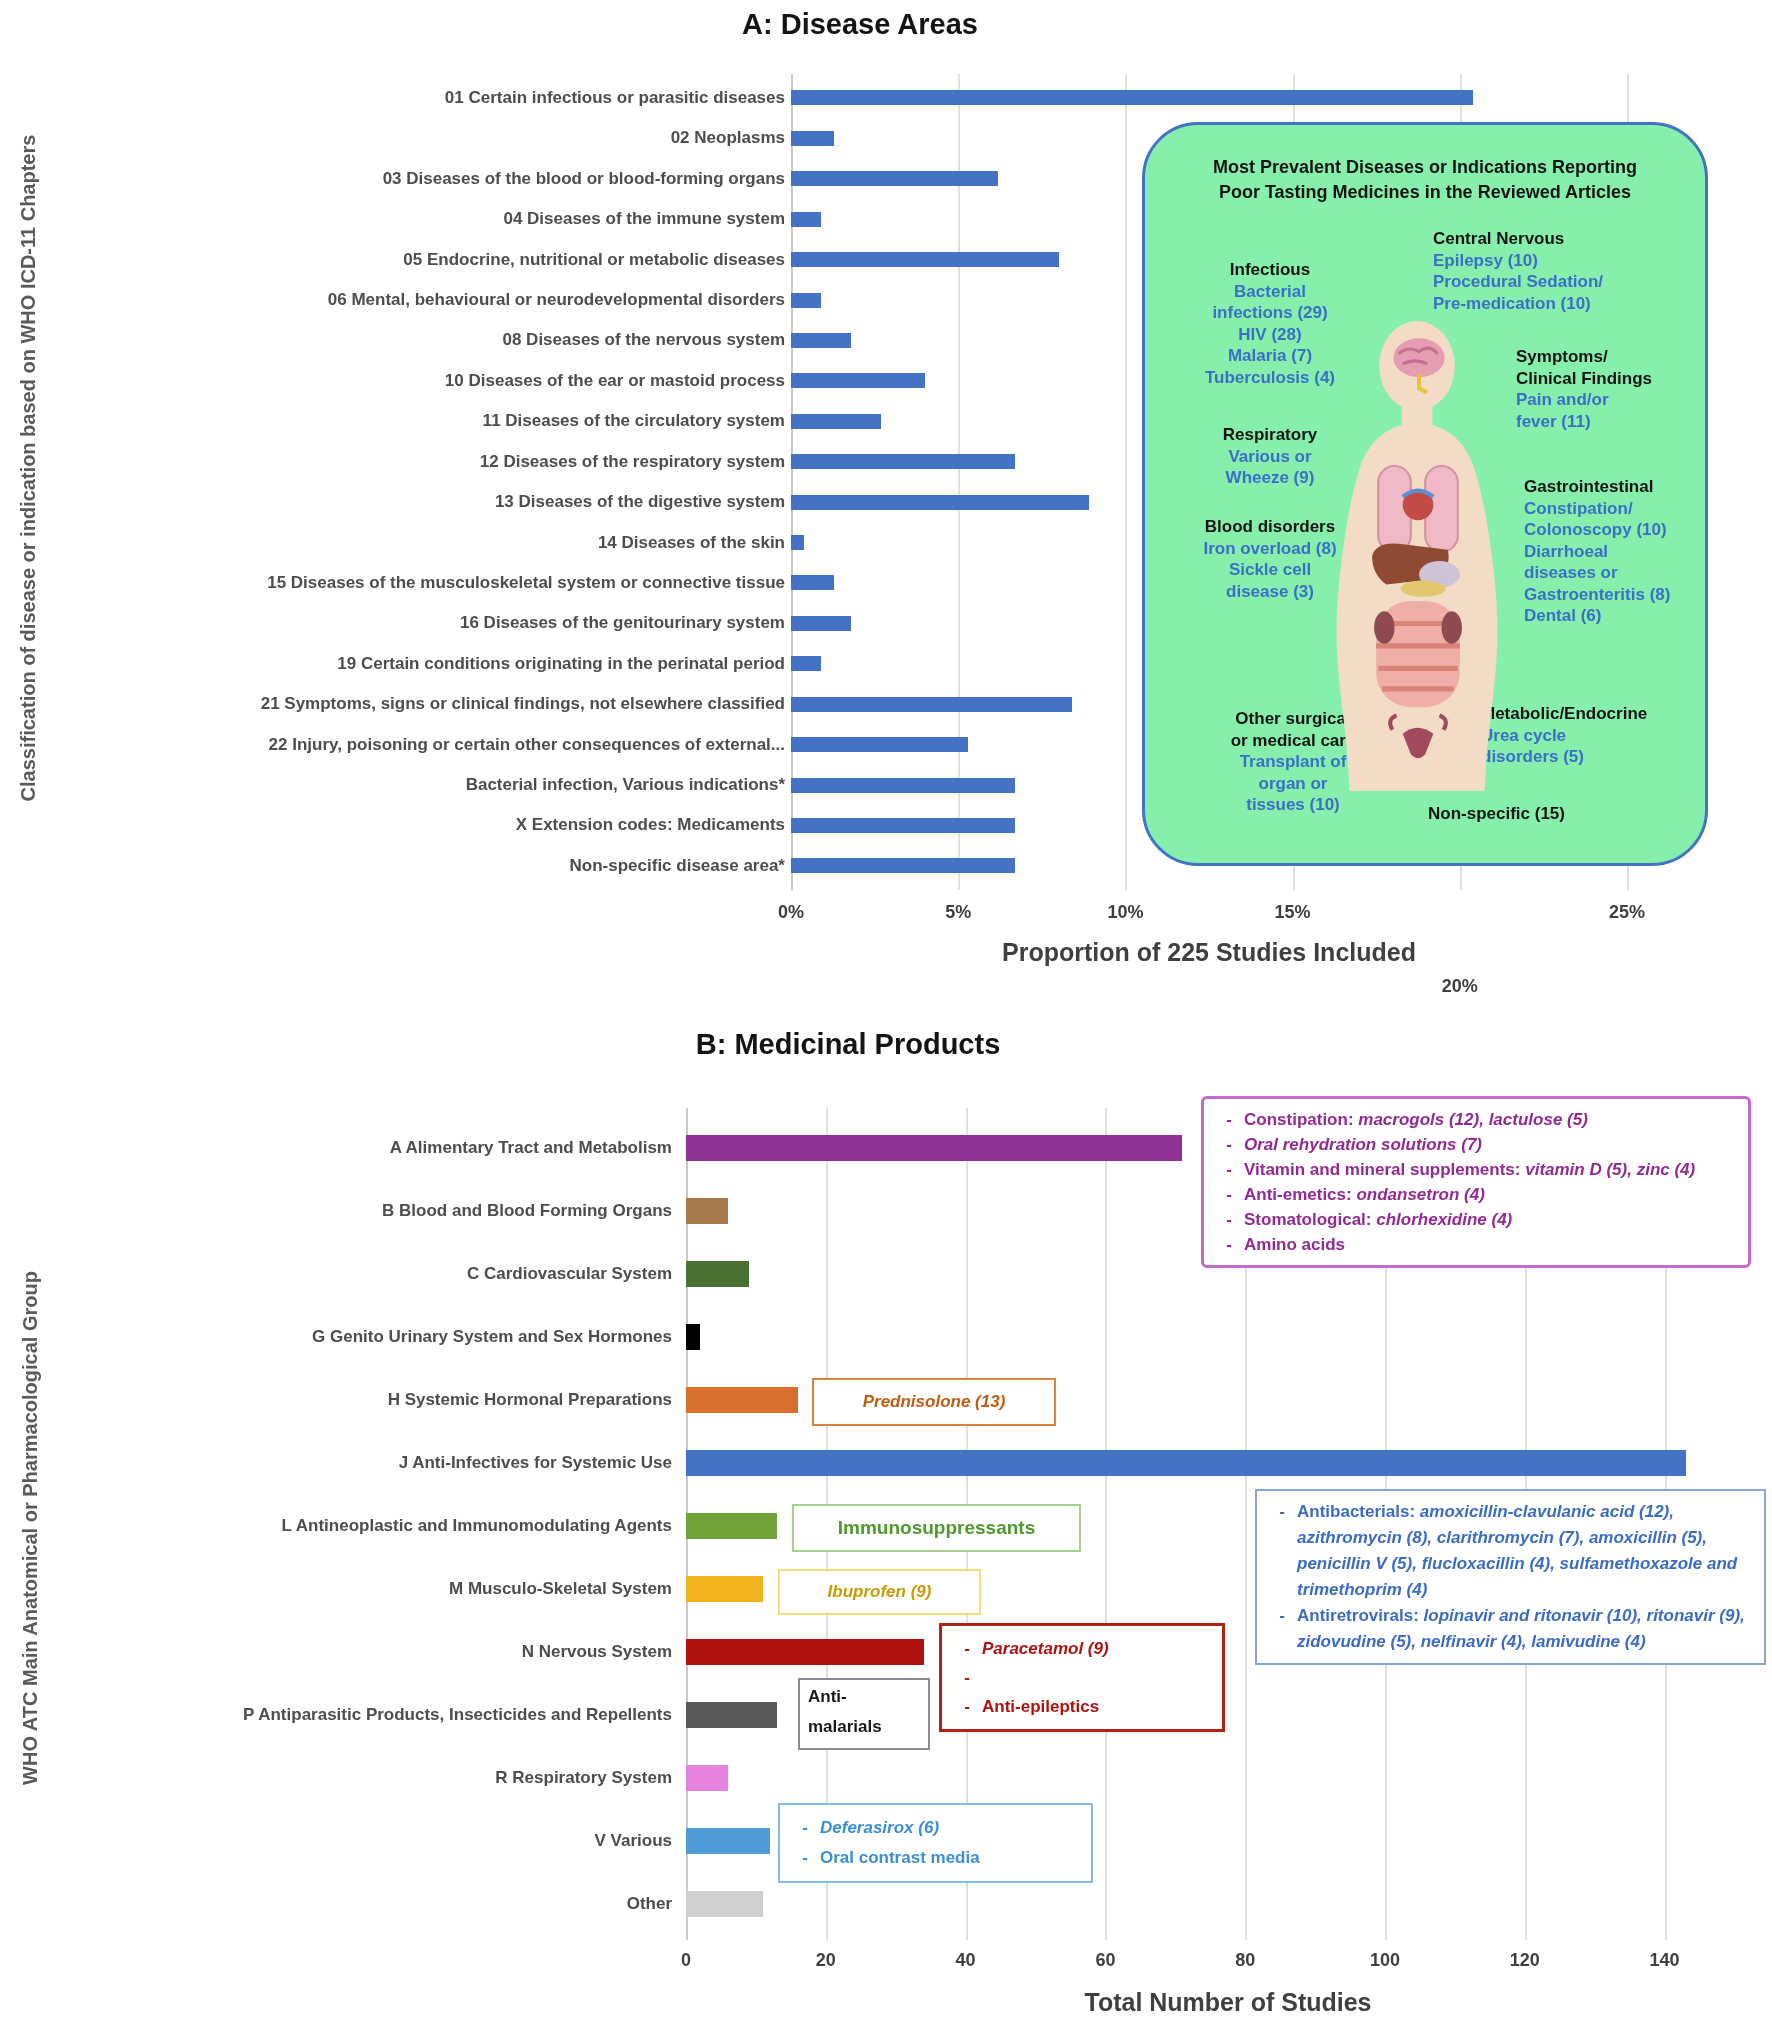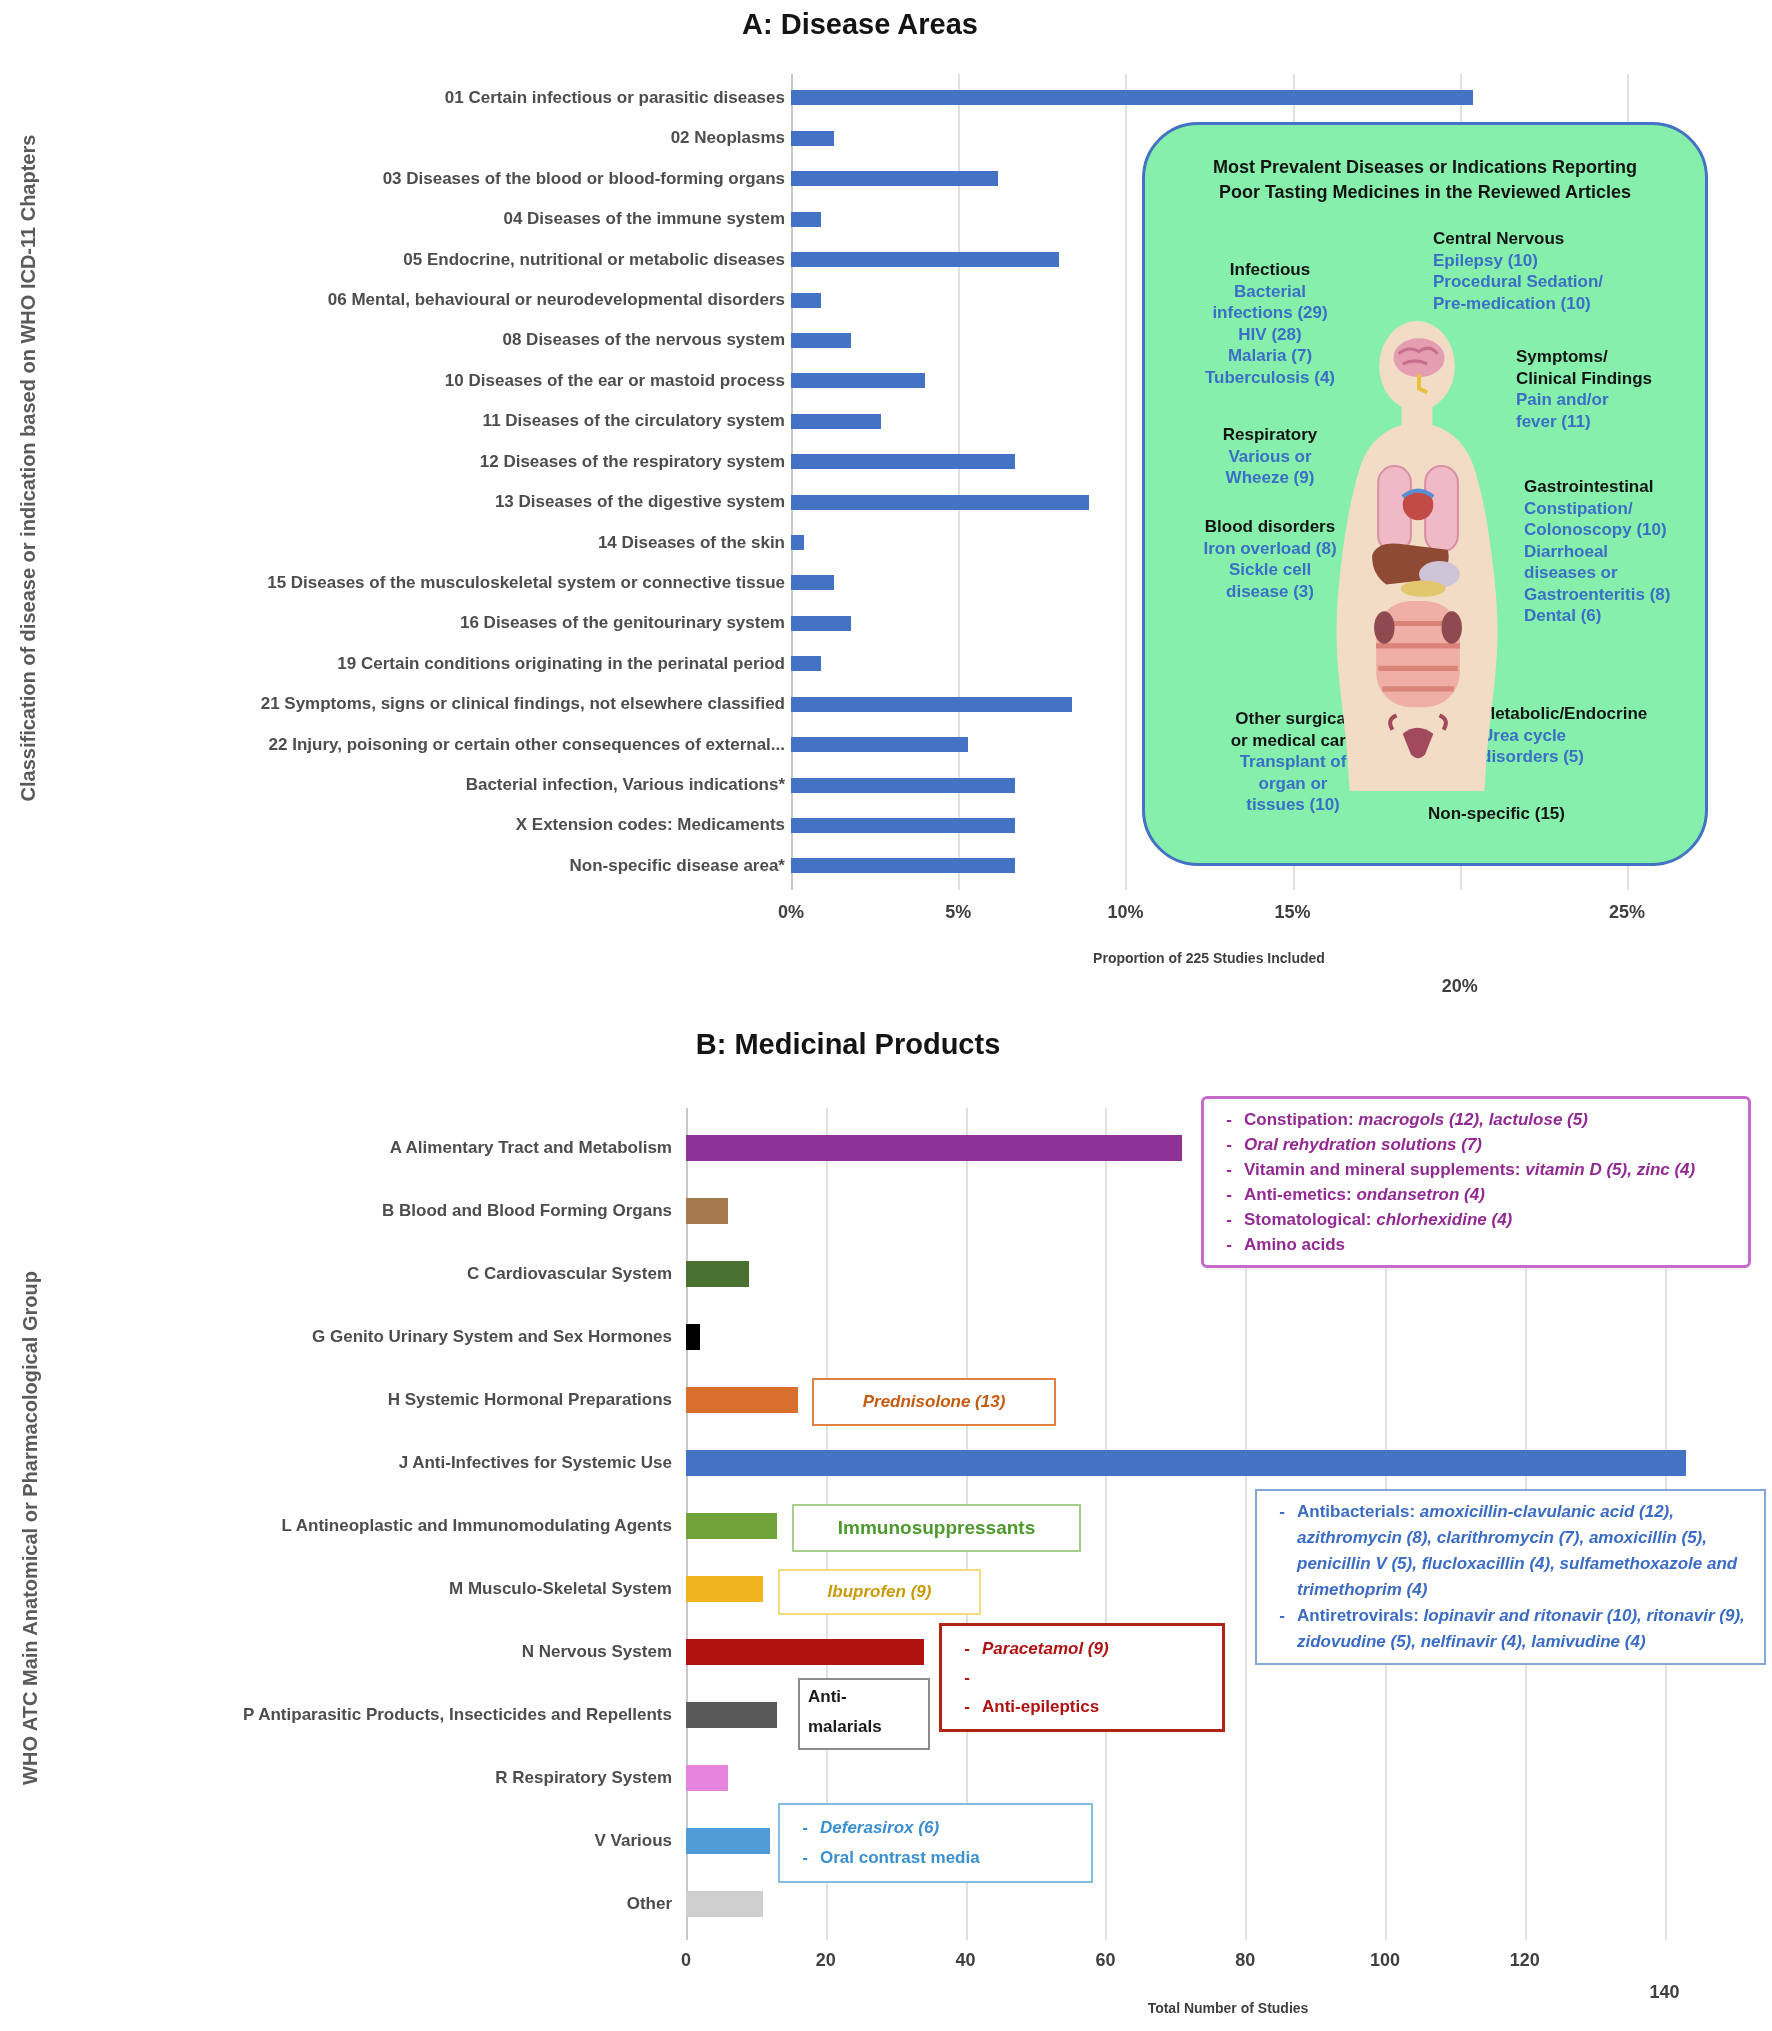--- a/index.html
+++ b/index.html
@@ -3,21 +3,21 @@
 <meta charset="utf-8">
 <style>
   html,body{margin:0;padding:0;background:#fff;}
   .fig{position:relative;width:1772px;height:2031px;background:#fff;
        font-family:"Liberation Sans",sans-serif;overflow:hidden;}
   .panel-title{position:absolute;transform:translateX(-50%);font-weight:bold;
        font-size:29px;color:#141414;white-space:nowrap;}
   .vlabel{position:absolute;font-weight:bold;font-size:20px;color:#5a5a5a;
        white-space:nowrap;transform:translate(-50%,-50%) rotate(-90deg);}
   .xlabel{position:absolute;transform:translateX(-50%);font-weight:bold;
-       font-size:14px;color:#3f3f3f;white-space:nowrap;margin-top:12px;}
+       font-size:25px;color:#3f3f3f;white-space:nowrap;}
   .gridline{position:absolute;width:2px;background:#e0e0e0;}
   .axisline{background:#c8c8c8;}
   .tick{position:absolute;transform:translateX(-50%);font-weight:bold;
        font-size:18px;color:#3f3f3f;white-space:nowrap;}
   .catlab{position:absolute;font-weight:bold;font-size:17px;color:#4d4d4d;
        white-space:nowrap;height:22px;line-height:22px;}
   .bar{position:absolute;}
   
   .inset{position:absolute;left:1142px;top:122px;width:560px;height:738px;
        background:#86efac;border:3px solid #4472C4;border-radius:56px;}
@@ -238,21 +238,21 @@
       <div class="bar" style="left: 686px; top: 1891px; width: 76.89px; height: 26px; background: rgb(207, 207, 207);"></div>
     </div>
   <div id="ticksB">
       <div class="tick" style="left: 686px; top: 1950px;">0</div>
       <div class="tick" style="left: 825.8px; top: 1950px;">20</div>
       <div class="tick" style="left: 965.6px; top: 1950px;">40</div>
       <div class="tick" style="left: 1105.4px; top: 1950px;">60</div>
       <div class="tick" style="left: 1245.2px; top: 1950px;">80</div>
       <div class="tick" style="left: 1385px; top: 1950px;">100</div>
       <div class="tick" style="left: 1524.8px; top: 1950px;">120</div>
-      <div class="tick" style="left: 1664.6px; top: 1950px; margin-top: 32px;">140</div>
+      <div class="tick" style="left: 1664.6px; top: 1950px;">140</div>
     </div>
   <div class="xlabel" style="left:1228px;top:1988px">Total Number of Studies</div>
 
   <div class="abox list" id="purpleBox" style="left: 1201px; top: 1096px; width: 522px; line-height: 25px; border-radius: 6px; border-color: rgb(197, 105, 203); color: rgb(147, 42, 147);">
       <div class="brow">
         <div class="bdash">-</div>
         <div class="btxt"><span>Constipation: </span><span style="font-style: italic;">macrogols (12), lactulose (5)</span></div>
       </div>
       <div class="brow">
         <div class="bdash">-</div>

